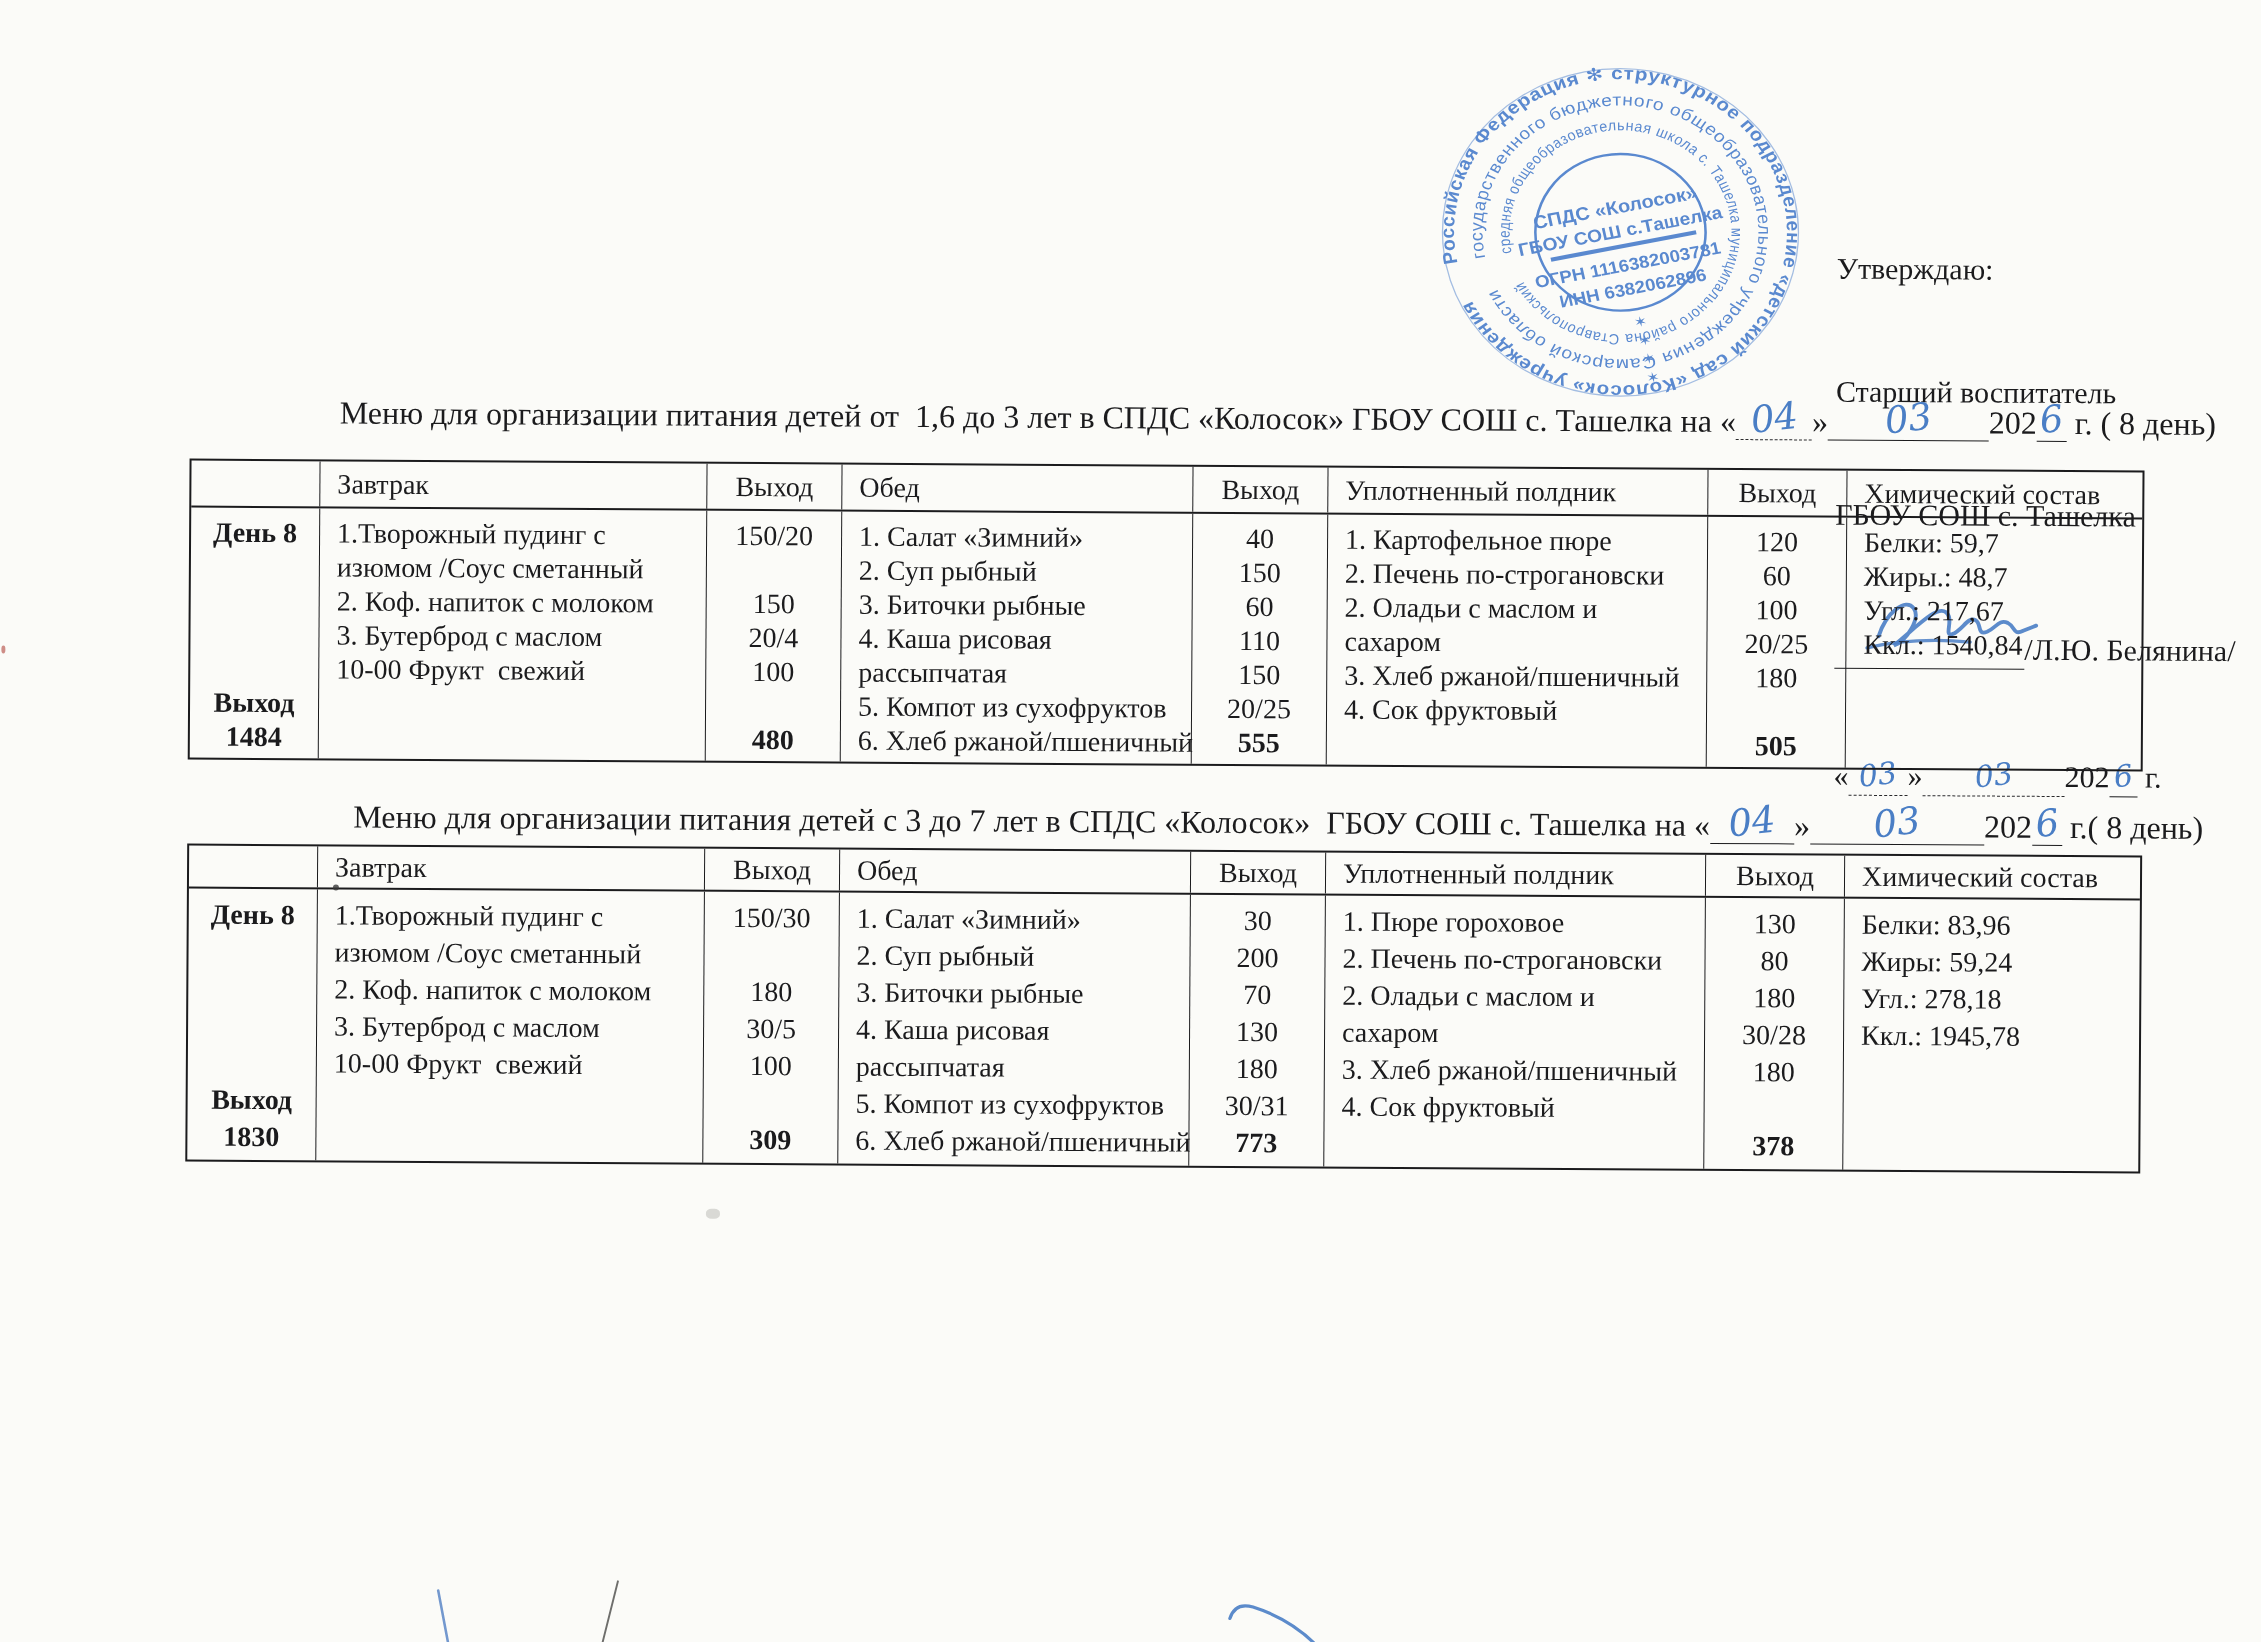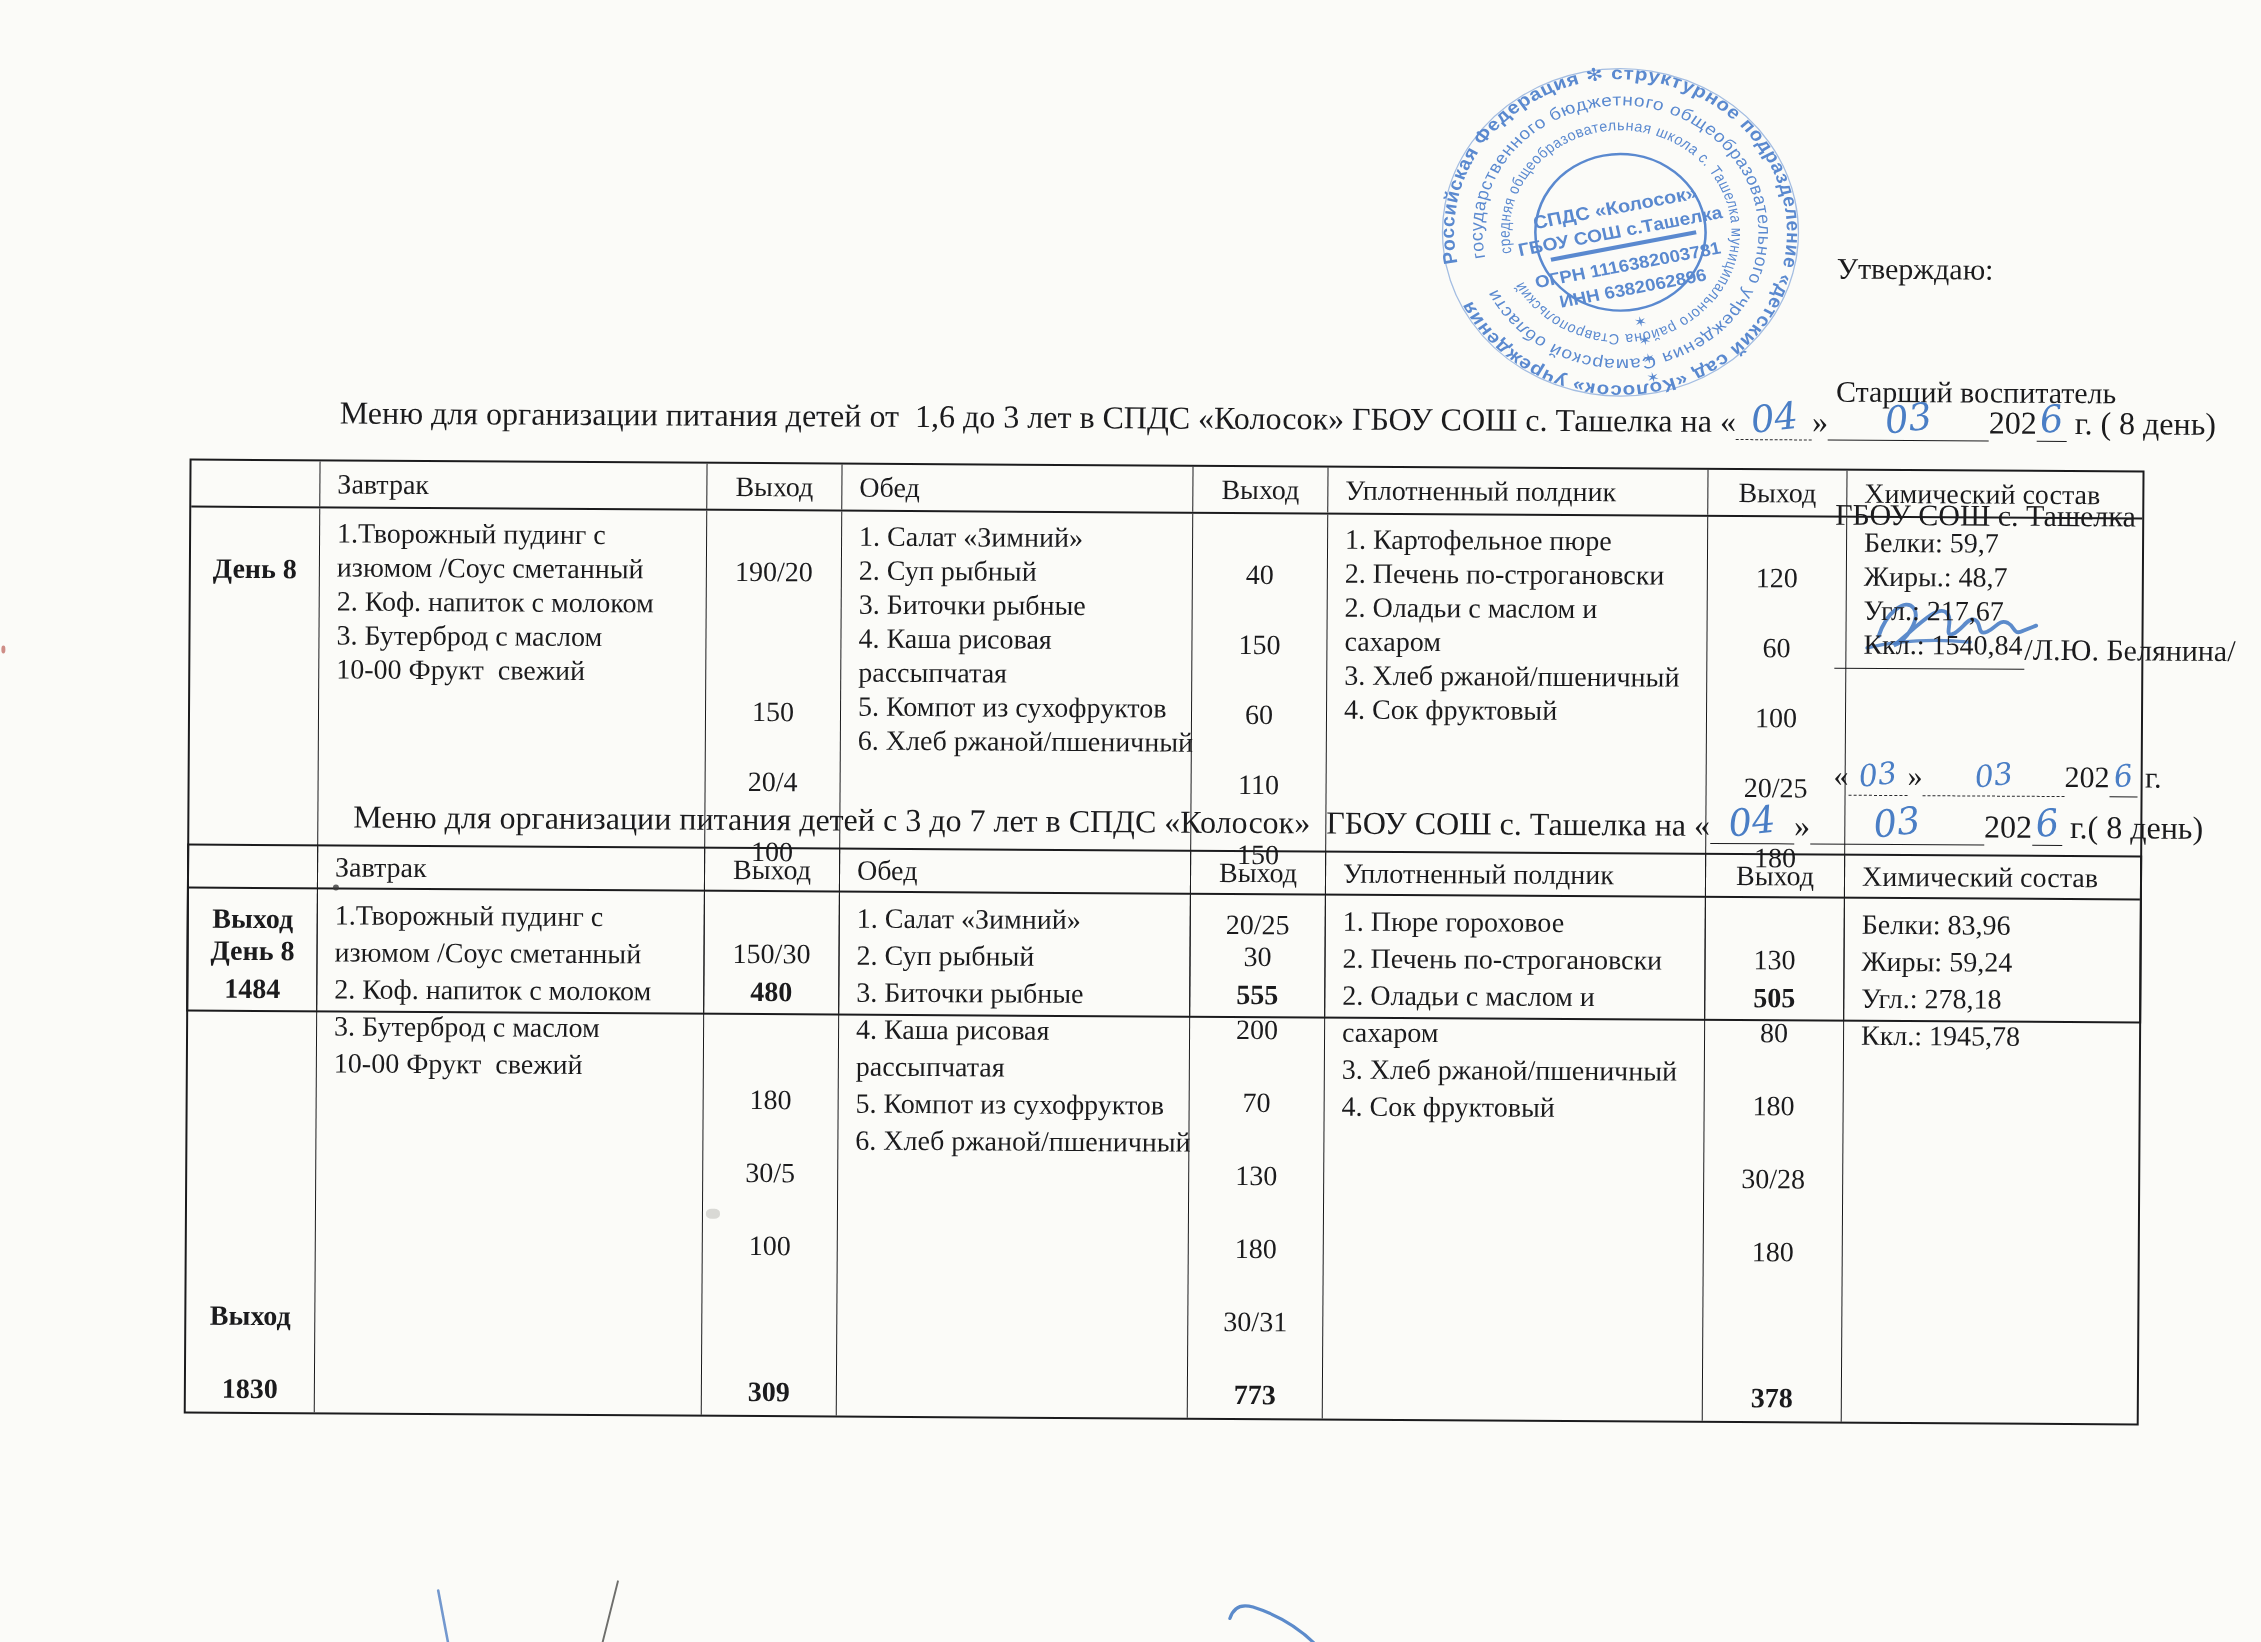--- a/index.html
+++ b/index.html
@@ -31,21 +31,21 @@
   .mtable{position:absolute;left:190px;width:1955px;border:2.6px solid #1b1b1d;font-size:28px;background:rgba(255,255,255,0);}
   .grid8{display:grid;grid-template-columns:129px 387px 135px 351px 135px 380px 139px 1fr;}
   .hcell{height:var(--hh);display:flex;align-items:center;padding-left:17px;border-right:1.9px solid #1b1b1d;}
   .hcell.c{justify-content:center;padding-left:0;}
   .hcell:last-child{border-right:none;}
   .mhead{border-bottom:2.6px solid #1b1b1d;}
   .ccell{border-right:1.9px solid #1b1b1d;padding:7.7px 0 3.9px 17px;}
   .ccell:last-child{border-right:none;}
   .ccell.c{padding-left:0;}
   .tline{height:var(--lh);display:flex;align-items:center;white-space:pre;}
-  .ccell.c .tline{justify-content:center;margin-top:36px;}
+  .ccell.c .tline{justify-content:center;}
   .tline.b{font-weight:bold;}
   .t1{--lh:34px;--hh:45px;}
   .t2{--lh:37px;--hh:41px;}
 
   
   .stamp{position:absolute;left:1408px;top:37px;width:423px;height:374px;opacity:.85;}
   .stamp text{fill:#3f76c9;font-family:"Liberation Sans","DejaVu Sans",sans-serif;}
 
   
   .speck{position:absolute;border-radius:50%;}
@@ -130,21 +130,21 @@
       <div class="ccell">
           <div class="tline">1.Творожный пудинг с</div>
           <div class="tline">изюмом /Соус сметанный</div>
           <div class="tline">2. Коф. напиток с молоком</div>
           <div class="tline">3. Бутерброд с маслом</div>
           <div class="tline">10-00 Фрукт  свежий</div>
           <div class="tline">&nbsp;</div>
           <div class="tline">&nbsp;</div>
         </div>
       <div class="ccell c">
-          <div class="tline">190/20</div>
+          <div class="tline">150/20</div>
           <div class="tline">&nbsp;</div>
           <div class="tline">150</div>
           <div class="tline">20/4</div>
           <div class="tline">100</div>
           <div class="tline">&nbsp;</div>
           <div class="tline b">480</div>
         </div>
       <div class="ccell">
           <div class="tline">1. Салат «Зимний»</div>
           <div class="tline">2. Суп рыбный</div>

